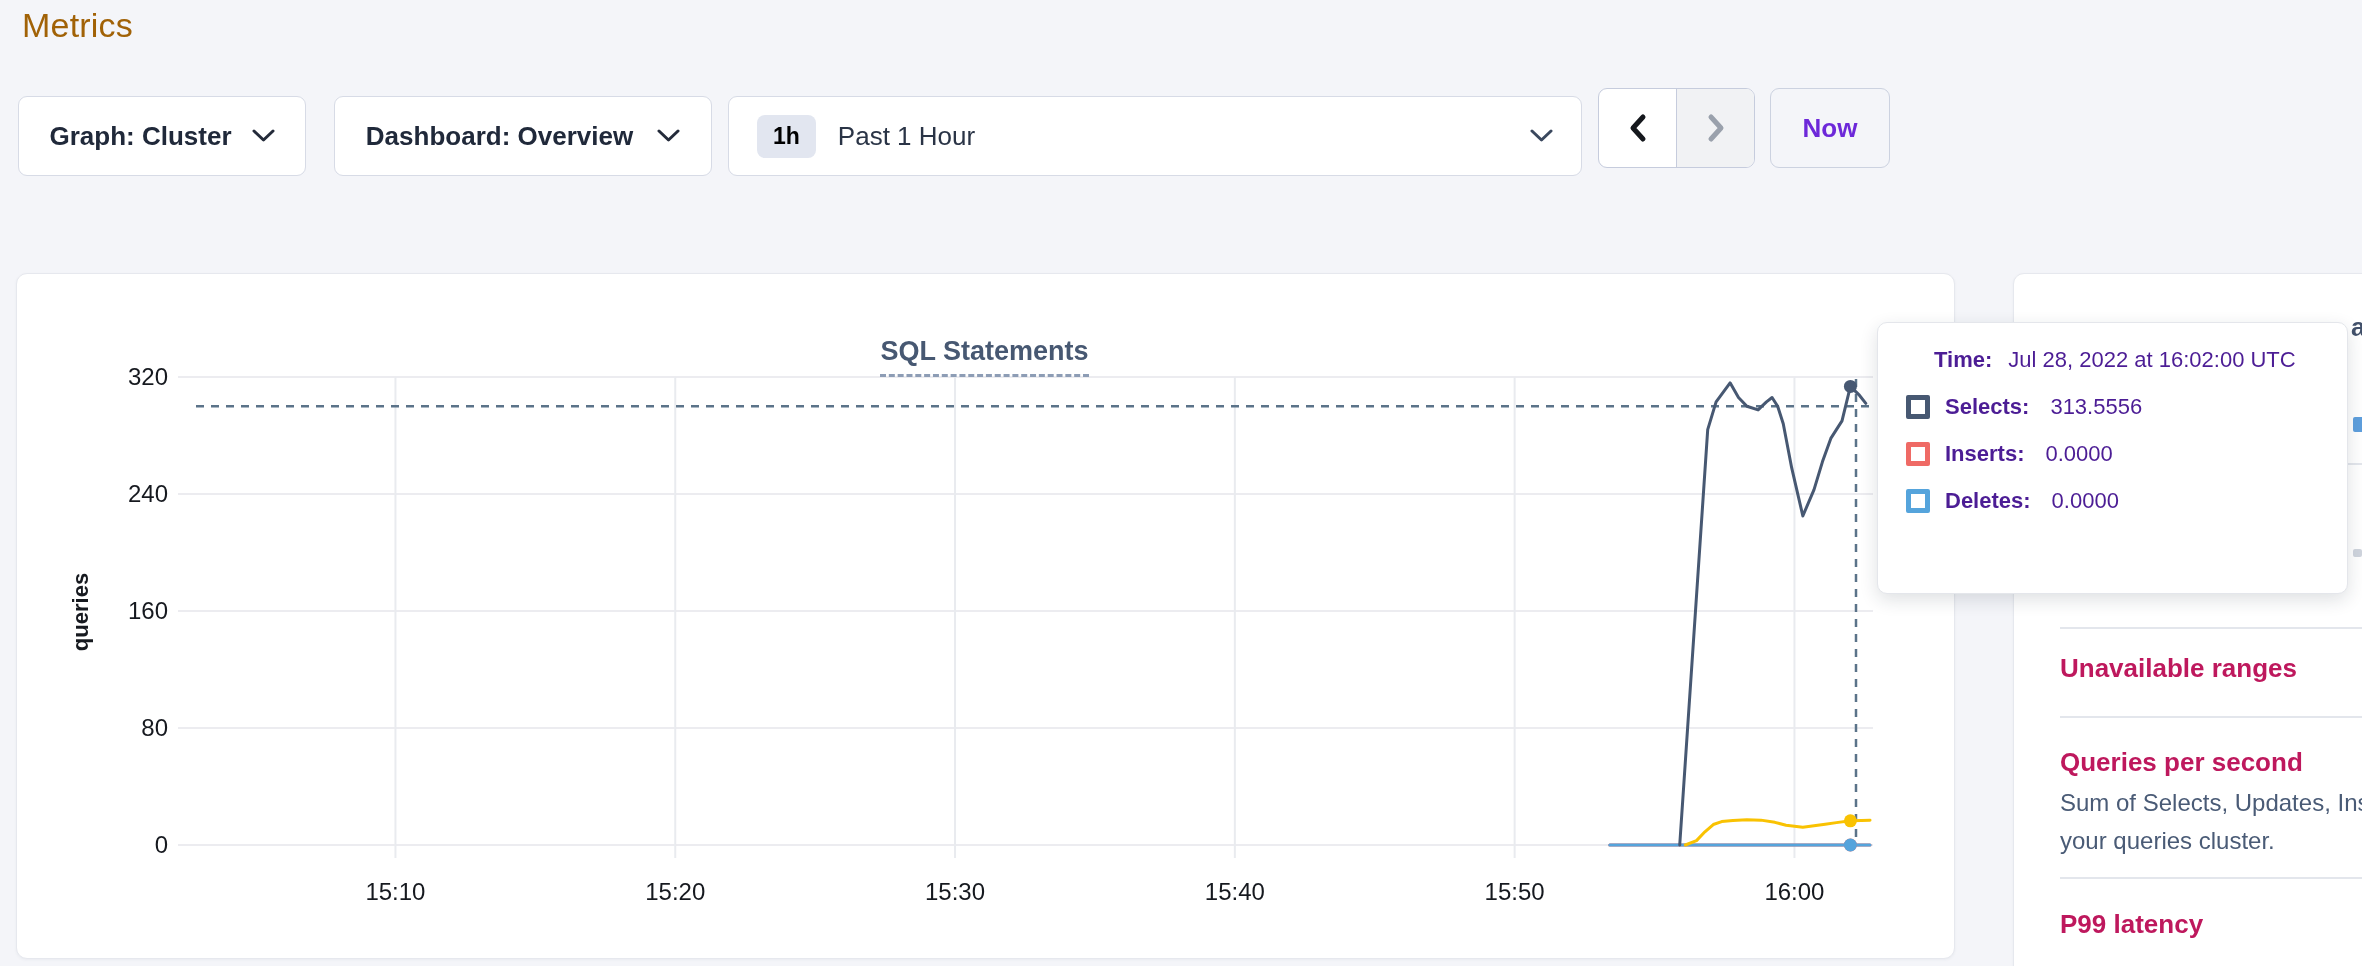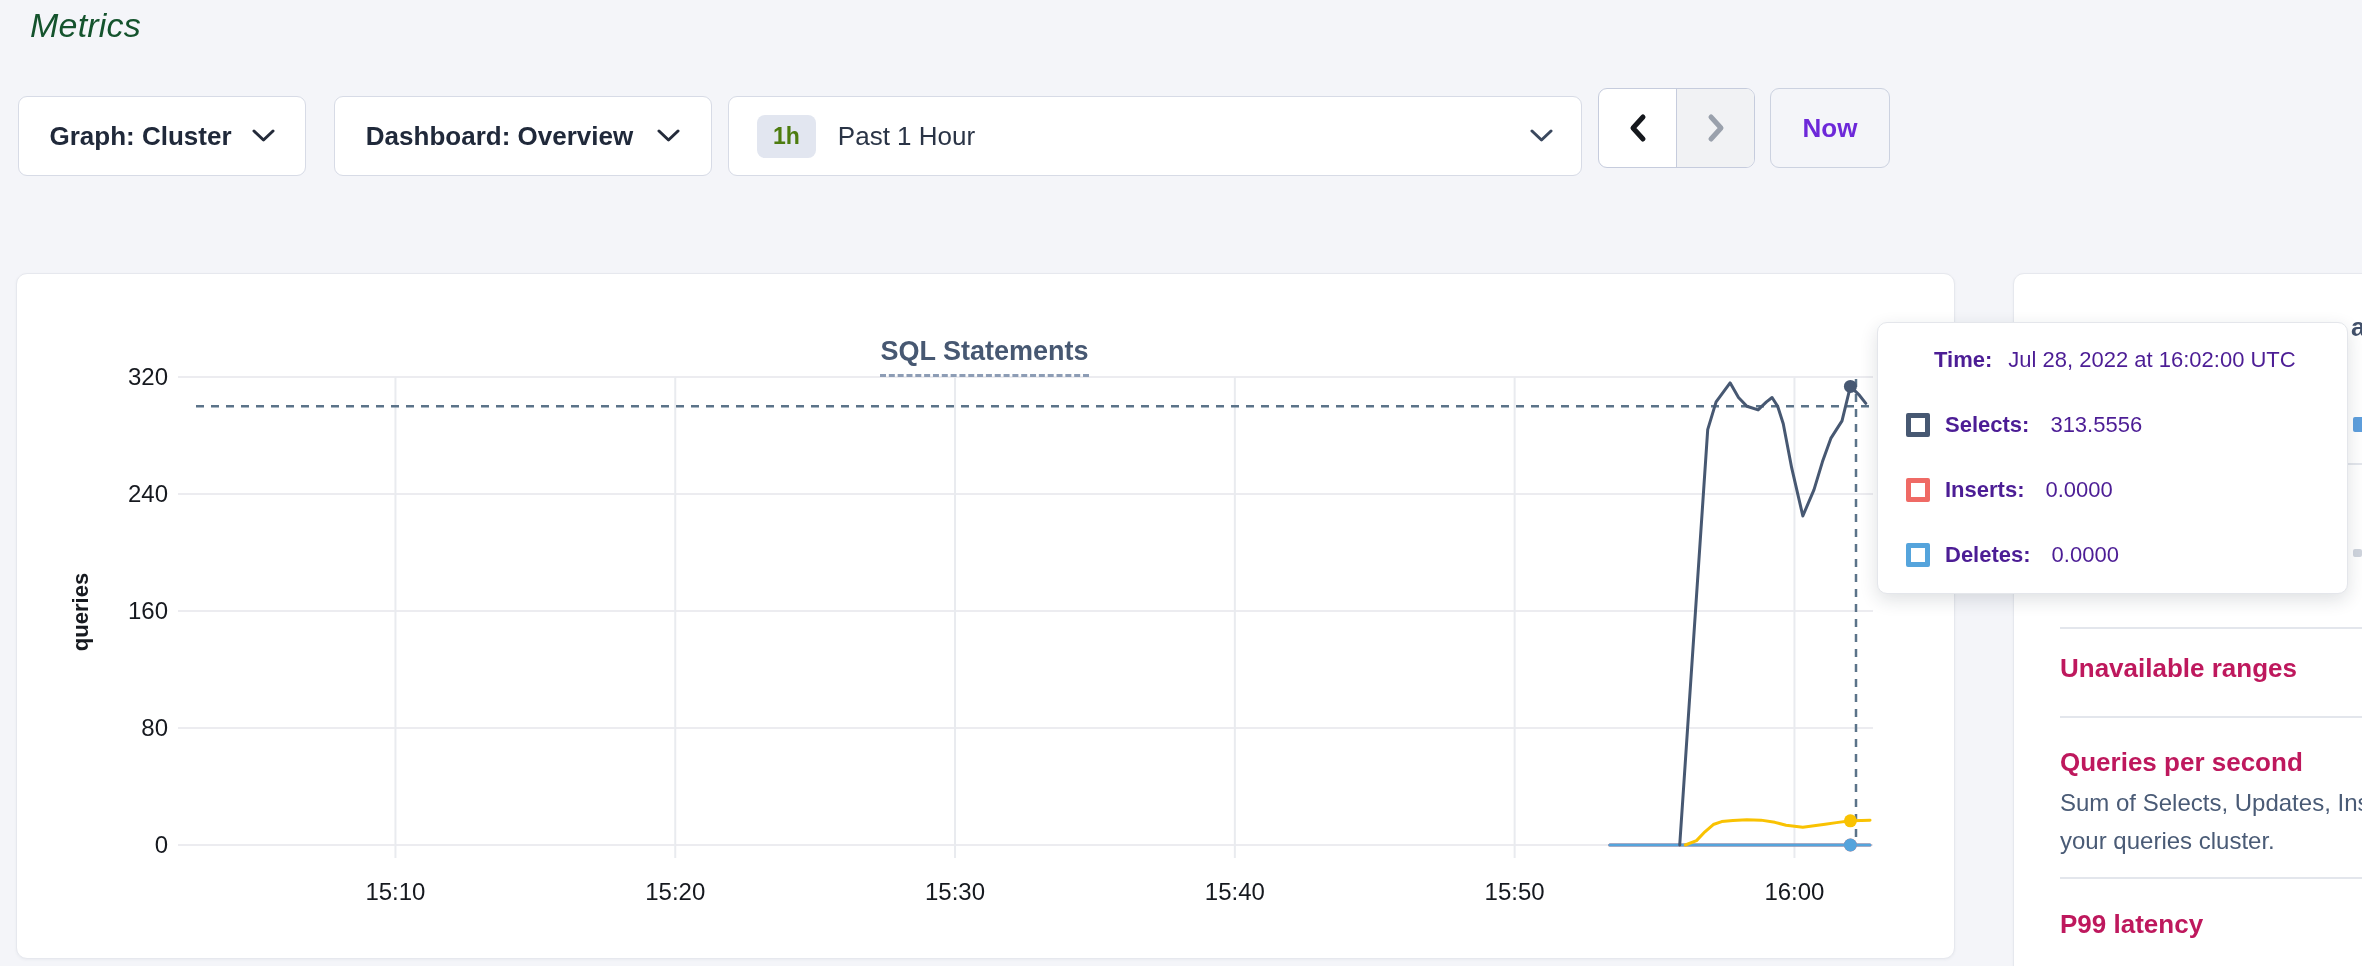--- a/index.html
+++ b/index.html
@@ -4,36 +4,36 @@
 <style>
   html,body{margin:0;padding:0;background:#e9ebf1;}
   .stage{
     position:relative;width:2362px;height:966px;overflow:hidden;
     background:#f4f5f9;
     font-family:"Liberation Sans","DejaVu Sans",sans-serif;
     color:#242b3a;
   }
   
   .page-title{
-    position:absolute;left:30px;top:6px;
-    font-size:34px;font-weight:500;color:#14532d;letter-spacing:.2px;font-style:italic;
+    position:absolute;left:22px;top:6px;
+    font-size:34px;font-weight:500;color:#a16207;letter-spacing:.2px;
   }
   .ctrl{
     position:absolute;top:96px;height:80px;box-sizing:border-box;
     background:#fff;border:1px solid #d7dbe6;border-radius:9px;
     display:flex;align-items:center;cursor:pointer;
   }
   .ctrl-label{font-size:26px;font-weight:700;color:#20293a;}
   .chev{flex:0 0 auto;}
   #dd-graph{left:18px;width:288px;justify-content:center;gap:20px;}
   #dd-dashboard{left:334px;width:378px;justify-content:center;gap:24px;}
   #timepicker{left:728px;width:854px;padding:0 28px;}
   .tp-badge{
     background:#e2e6f0;border-radius:8px;padding:8px 16px;
-    font-size:23px;font-weight:700;color:#4d7c0f;
+    font-size:23px;font-weight:700;color:#000000;
   }
   .tp-label{margin-left:22px;font-size:26px;font-weight:500;color:#2a3446;}
   #timepicker .chev{margin-left:auto;}
   .nav-group{
     position:absolute;left:1598px;top:88px;height:80px;width:157px;
     border:1px solid #c6ccdd;border-radius:9px;overflow:hidden;
     display:flex;box-sizing:border-box;background:#fff;
   }
   .nav-half{flex:1;display:flex;align-items:center;justify-content:center;cursor:pointer;}
   .nav-half.disabled{background:#f1f2f4;cursor:default;border-left:1px solid #c6ccdd;}
@@ -71,21 +71,21 @@
   .sb-frag-gray{position:absolute;left:2353px;top:549px;width:9px;height:8px;background:#cfd4dd;border-radius:2px;z-index:2;}
   
   .tooltip{
     position:absolute;left:1877px;top:322px;width:471px;height:272px;box-sizing:border-box;
     background:#fff;border:1px solid #e4e6eb;border-radius:10px;
     box-shadow:0 6px 18px rgba(30,40,60,.14);
     z-index:10;padding:24px 0 0 28px;color:#4c1d95;
   }
   .tt-time{display:flex;gap:16px;font-size:22px;margin-left:28px;align-items:baseline;}
   .tt-time-label{font-weight:700;}
-  .tt-row{display:flex;align-items:center;gap:15px;margin-top:39px;height:26px;}
+  .tt-row{display:flex;align-items:center;gap:15px;margin-top:21px;height:26px;}
   .tt-sq{width:14px;height:14px;border-radius:2px;border:5px solid #000;background:#fff;flex:0 0 auto;}
   .tt-label{font-size:22px;font-weight:700;}
   .tt-value{font-size:22px;margin-left:6px;}
 </style>
 </head>
 <body>
 
 <div class="stage">
 
   <div class="page-title">Metrics</div>

